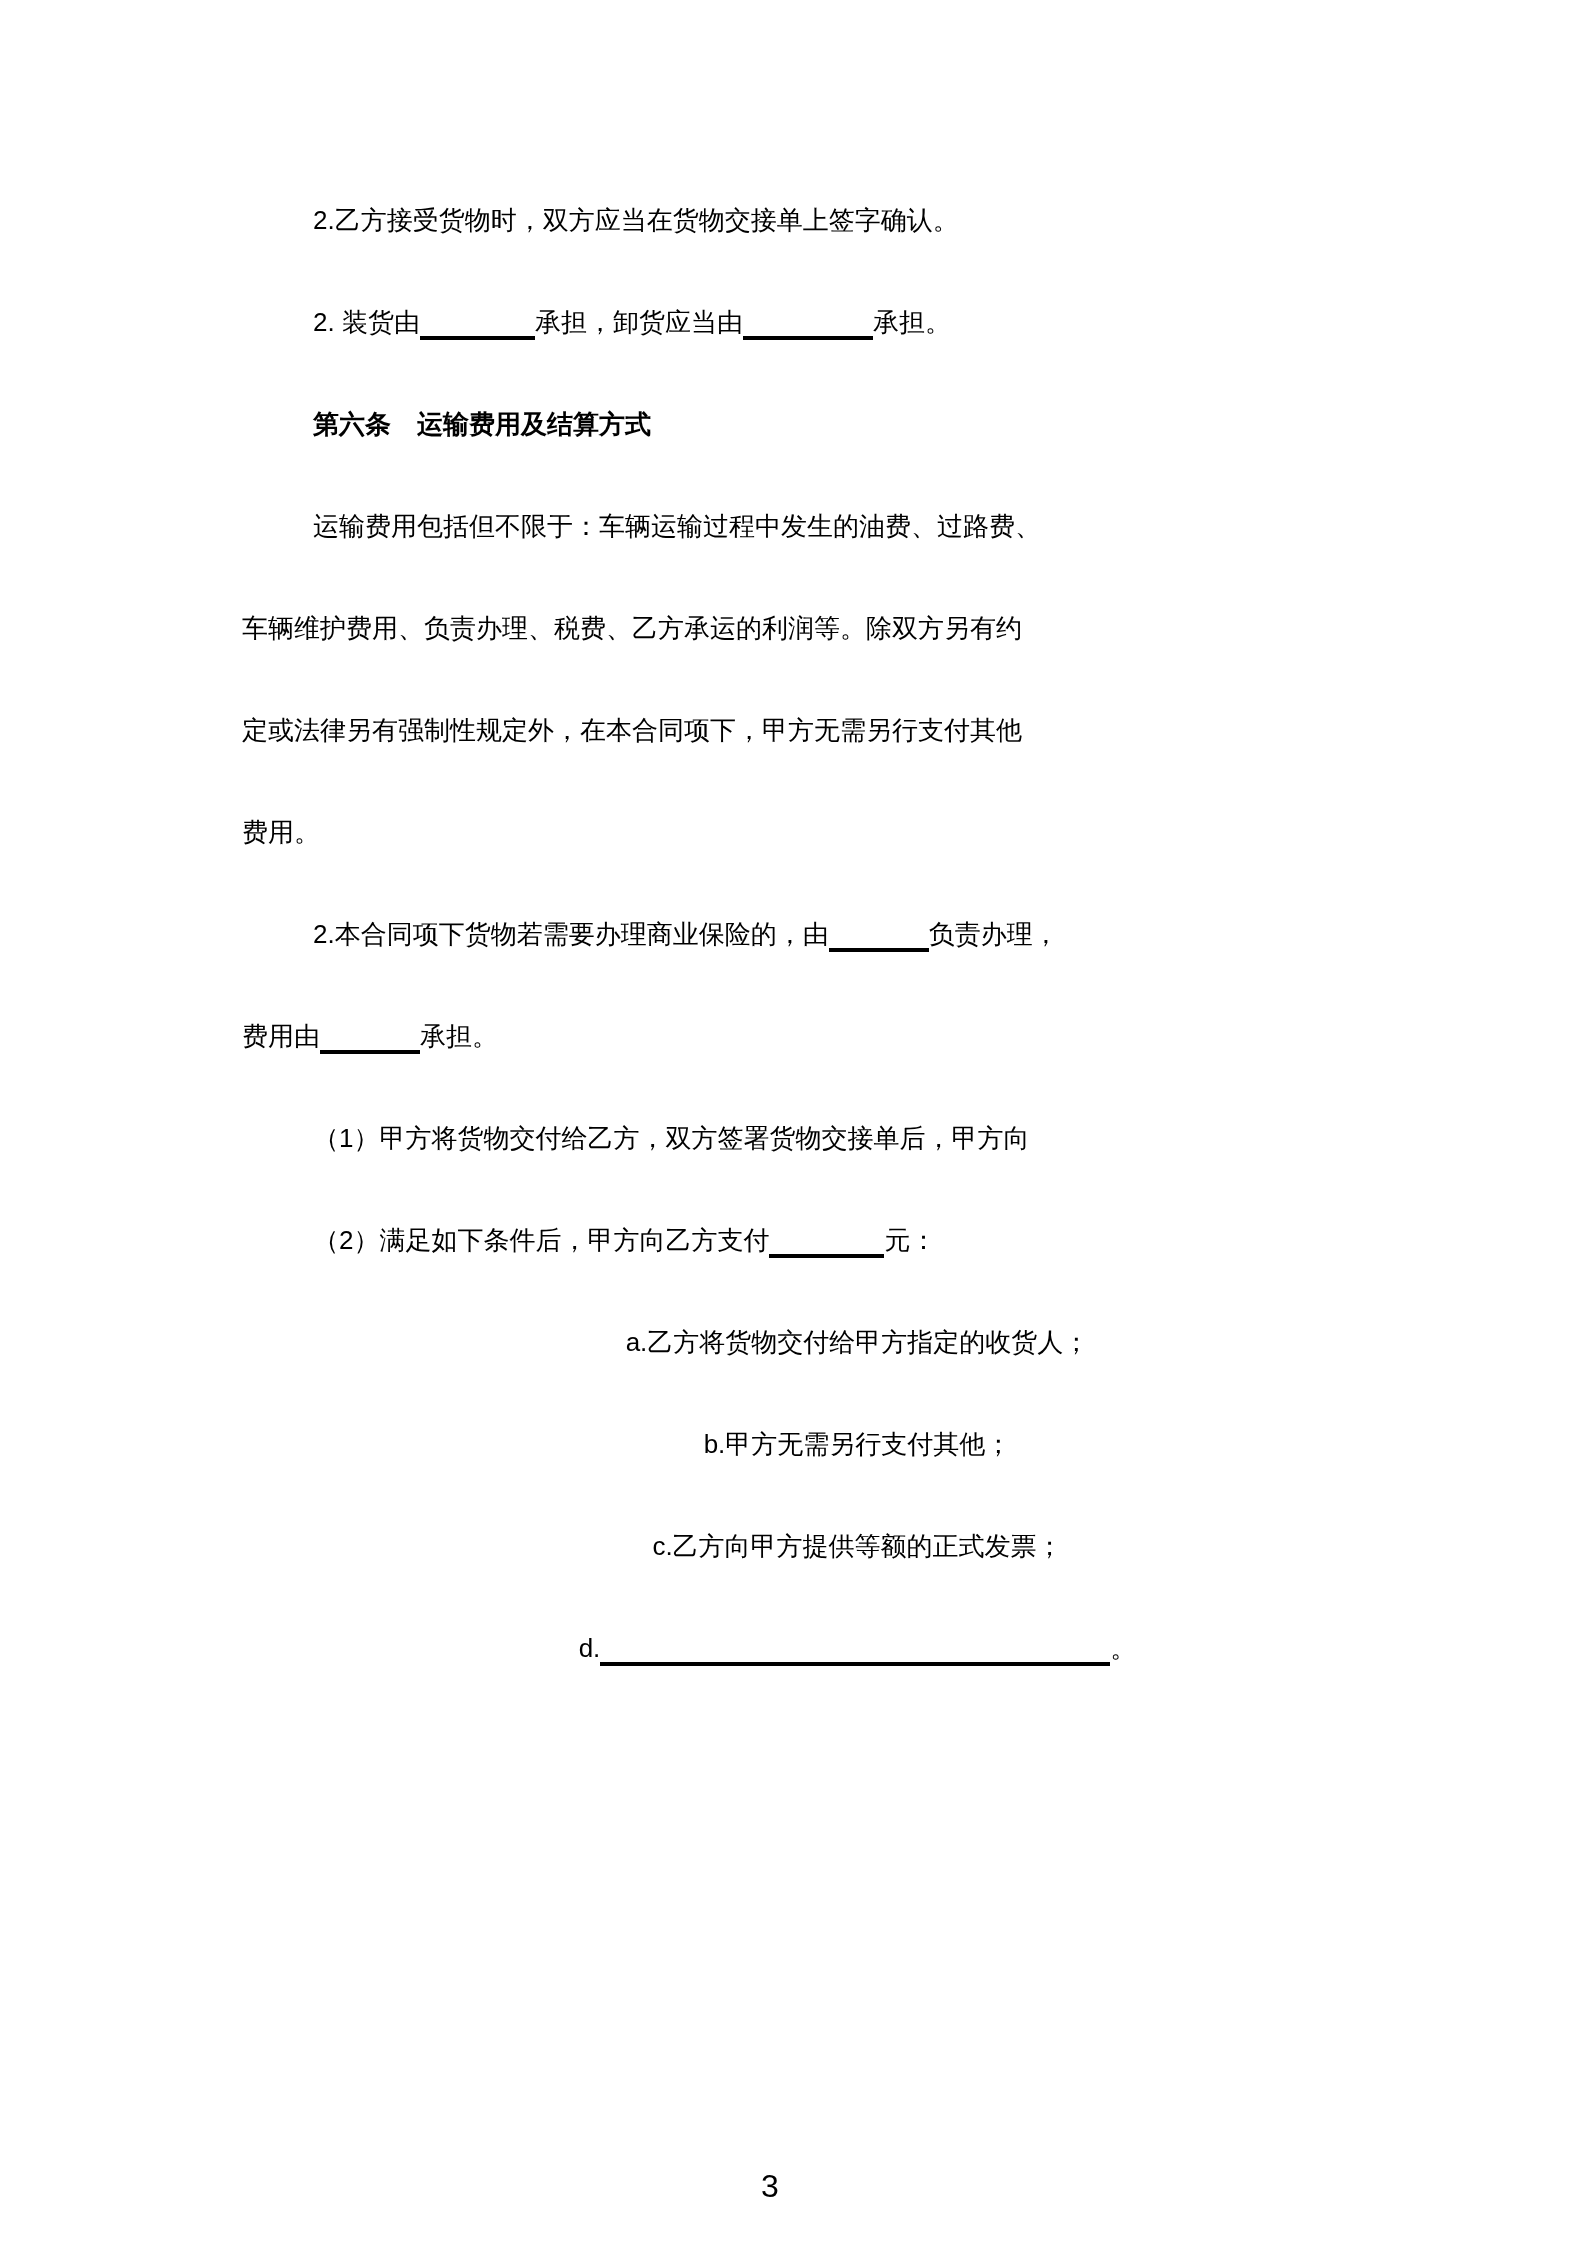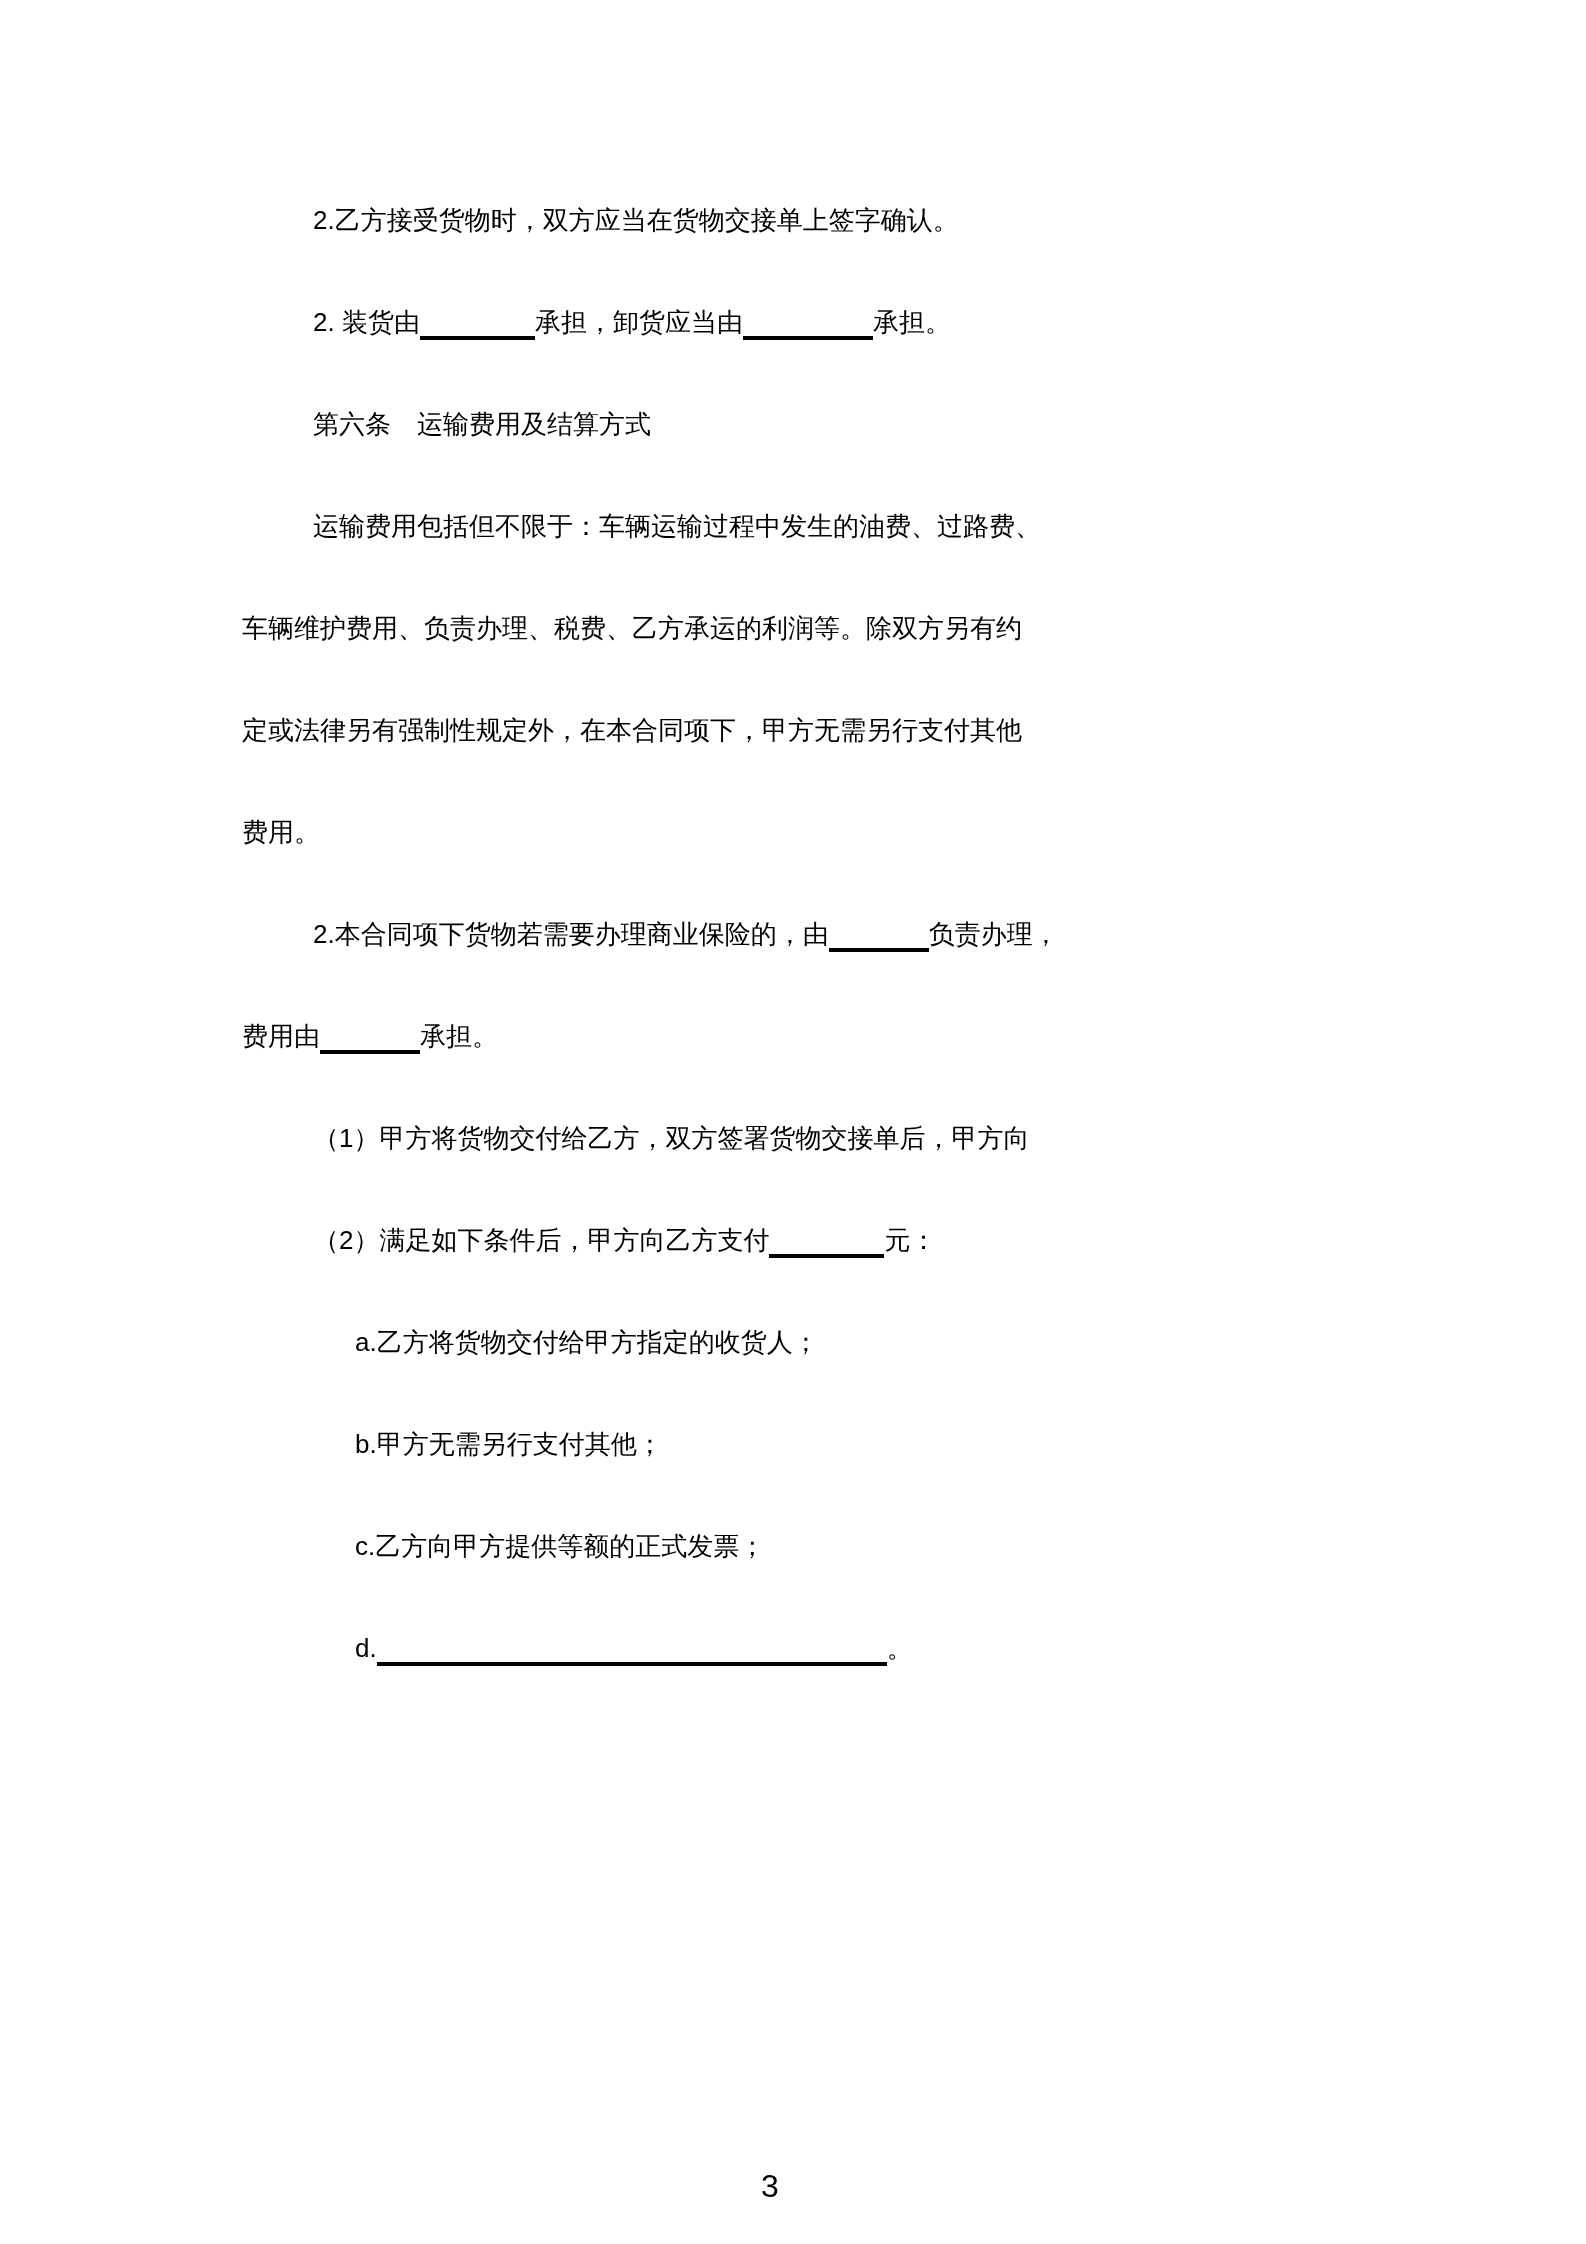--- a/index.html
+++ b/index.html
@@ -24,25 +24,25 @@
     width: 1118px;
   }
   .line {
     height: 102px;
     line-height: 102px;
     font-size: 26px;
     white-space: nowrap;
     font-weight: 400;
   }
   .line.bold {
-    font-weight: 400;
+    font-weight: 700;
   }
   .indent-0 { padding-left: 0; }
   .indent-2 { padding-left: 71px; }
-  .indent-3 { padding-left: 113px; }
+  .indent-3 { padding-left: 113px; text-align: center; }
   .blank {
     display: inline-block;
     height: 34px;
     border-bottom: 4px solid #000000;
     vertical-align: -9px;
   }
   .footer {
     position: absolute;
     top: 2168px;
     left: 0;

